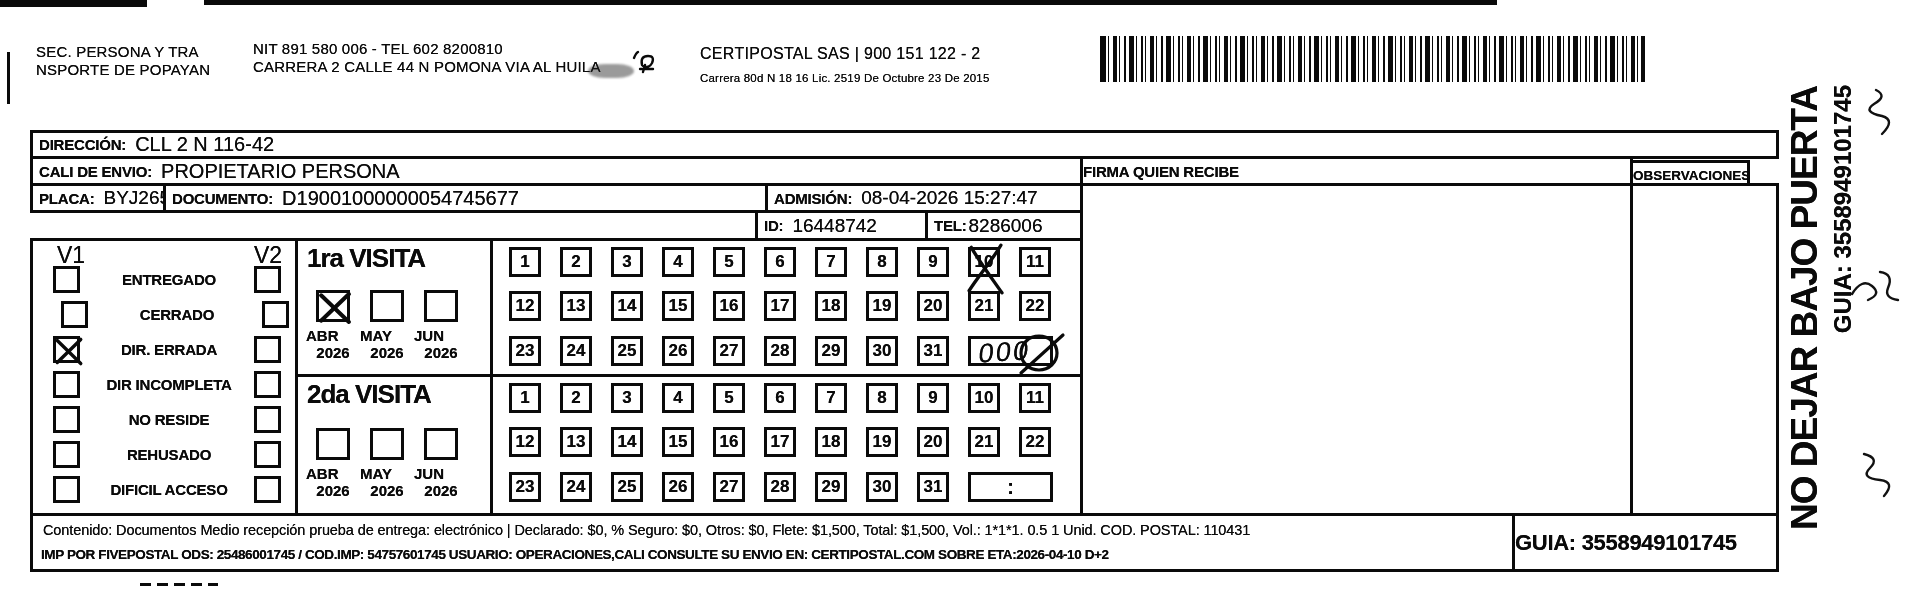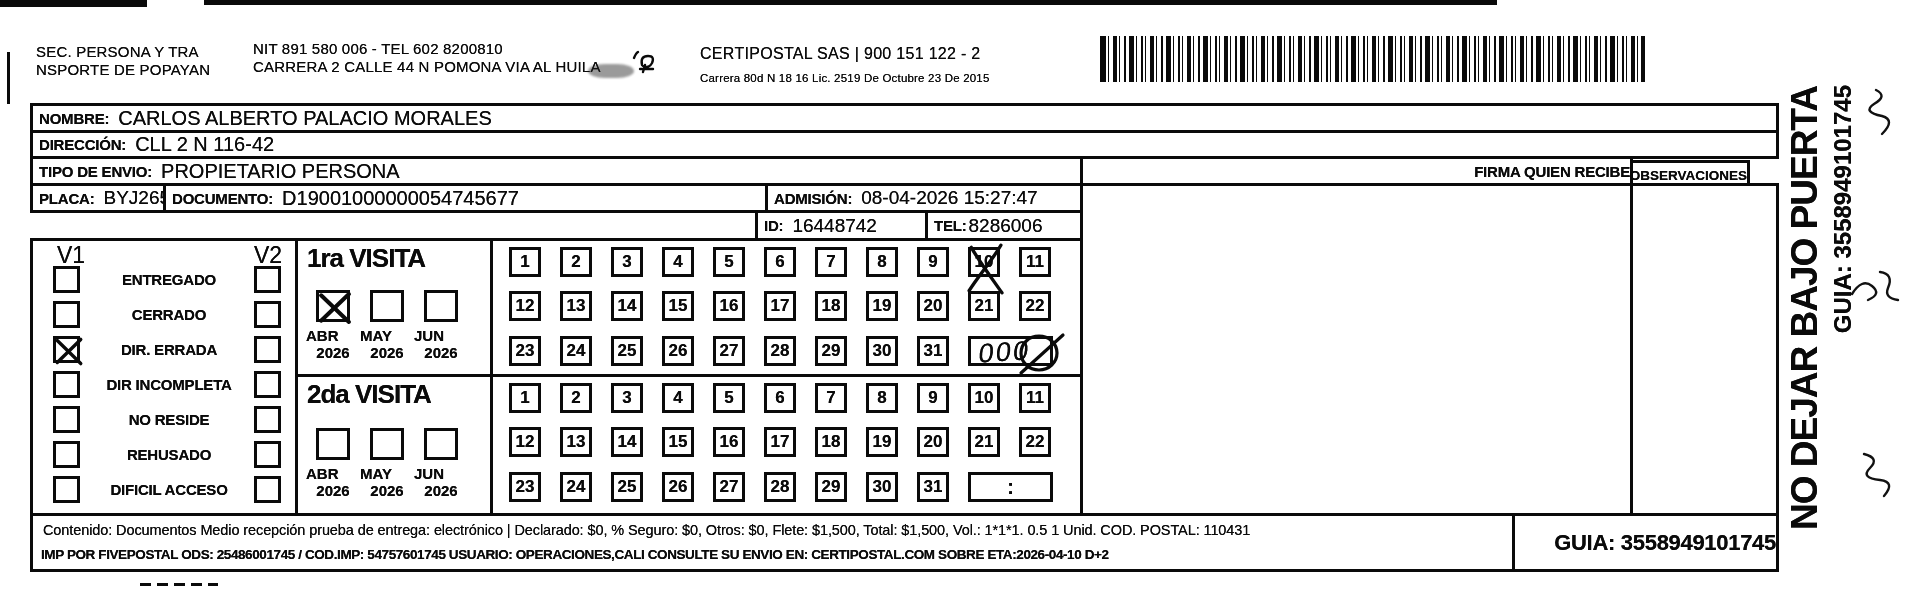--- a/index.html
+++ b/index.html
@@ -13,21 +13,21 @@
   .carrier2{font-size:11.5px}
   .barcode{position:absolute;left:1100px;top:36px;width:545px;height:46px;border-left:4px solid #0a0a0a;border-right:4px solid #0a0a0a;
     background:repeating-linear-gradient(90deg,#0a0a0a 0,#0a0a0a 2px,#fff 2px,#fff 4px,#0a0a0a 4px,#0a0a0a 5px,#fff 5px,#fff 9px,
     #0a0a0a 9px,#0a0a0a 13px,#fff 13px,#fff 15px,#0a0a0a 15px,#0a0a0a 16px,#fff 16px,#fff 20px,#0a0a0a 20px,#0a0a0a 22px,#fff 22px,#fff 25px,
     #0a0a0a 25px,#0a0a0a 30px,#fff 30px,#fff 32px,#0a0a0a 32px,#0a0a0a 33px,#fff 33px,#fff 37px)}
   .smudge{position:absolute;left:588px;top:64px;width:46px;height:14px;background:#222;opacity:.45;border-radius:40%/55%;filter:blur(1px)}
   .stamp{position:absolute;left:630px;top:50px;width:28px;height:26px}
   .stamp path{stroke:#0a0a0a;fill:none;stroke-width:2.4;stroke-linecap:round}
   
   .cell{position:absolute;border:3px solid #0a0a0a;background:#fff;display:flex;align-items:center;padding-left:6px;gap:9px;white-space:nowrap}
-  .cell.center{justify-content:flex-end;padding-left:0}
+  .cell.center{justify-content:flex-start;padding-left:0}
   .flabel{font-size:15px;font-weight:bold;letter-spacing:-.2px}
   .flabel-sm{font-size:13.5px;font-weight:bold}
   .fvalue{font-size:20px}
   .fvalue-sm{font-size:19px}
   
   .panel{position:absolute;border:3px solid #0a0a0a;background:#fff}
   .vhead{position:absolute;top:1px;font-size:23px;font-weight:normal}
   .srow{position:absolute;left:0;width:100%;height:30px}
   .cb{position:absolute;width:27px;height:27px;border:3px solid #0a0a0a;background:#fff}
   .cb svg{position:absolute;left:-3px;top:-4px;width:32px;height:33px}
@@ -80,30 +80,26 @@
   <svg class="stamp" viewBox="0 0 28 26">
     <path d="M4 8 Q6 3 8 2"></path>
       <path d="M12 15 q-2 -9 6 -9 q7 0 4 7 q-3 6 -9 3"></path>
       <path d="M10 19 h13"></path>
       <path d="M15 15 l-2 7"></path>
   </svg>
   <div class="hdr-txt carrier1" style="left:700px;top:45px">CERTIPOSTAL SAS | 900 151 122 - 2</div>
   <div class="hdr-txt carrier2" style="left:700px;top:69px">Carrera 80d N 18 16  Lic. 2519 De Octubre 23 De 2015</div>
   <div class="barcode"></div>
 
-  <div class="cell" style="left:30px;top:103px;width:1749px;height:30px">
-    <span class="flabel">NOMBRE:</span>
-    <span class="fvalue">CARLOS ALBERTO PALACIO MORALES</span>
-  </div>
   <div class="cell" style="left:30px;top:130px;width:1749px;height:29px">
     <span class="flabel">DIRECCIÓN:</span>
     <span class="fvalue">CLL 2 N 116-42</span>
   </div>
   <div class="cell" style="left:30px;top:156px;width:1053px;height:30px">
-    <span class="flabel">TIPO DE ENVIO:</span>
+    <span class="flabel">CALI DE ENVIO:</span>
     <span class="fvalue">PROPIETARIO PERSONA</span>
   </div>
   <div class="cell center" style="left:1080px;top:156px;width:553px;height:30px">
     <span class="flabel">FIRMA QUIEN RECIBE</span>
   </div>
   <div class="cell center" style="left:1630px;top:160px;width:120px;height:30px">
     <span class="flabel-sm">OBSERVACIONES</span>
   </div>
   <div class="cell" style="left:1080px;top:183px;width:553px;height:333px"></div>
   <div class="cell" style="left:1630px;top:183px;width:149px;height:333px"></div>
@@ -130,21 +126,21 @@
   </div>
 
   <div class="panel" id="status-rows" style="left:30px;top:238px;width:268px;height:278px">
     <span class="vhead" style="left:24px">V1</span>
     <span class="vhead" style="left:221px">V2</span>
   <div class="srow" style="top: 25px;">
         <div class="cb" style="left: 20px;"></div>
         <div class="slabel">ENTREGADO</div>
         <div class="cb" style="left: 221px;"></div>
       </div>
-      <div class="srow" style="top: 60px;">
+      <div class="srow" style="top: 60px; margin-left: 8px;">
         <div class="cb" style="left: 20px;"></div>
         <div class="slabel">CERRADO</div>
         <div class="cb" style="left: 221px;"></div>
       </div>
       <div class="srow" style="top: 95px;">
         <div class="cb" style="left: 20px;">
           <svg class="xm" viewBox="0 0 30 30" preserveAspectRatio="none">
             <path d="M4 5 L26 26"></path>
             <path d="M26 4 L4 25"></path>
           </svg>

